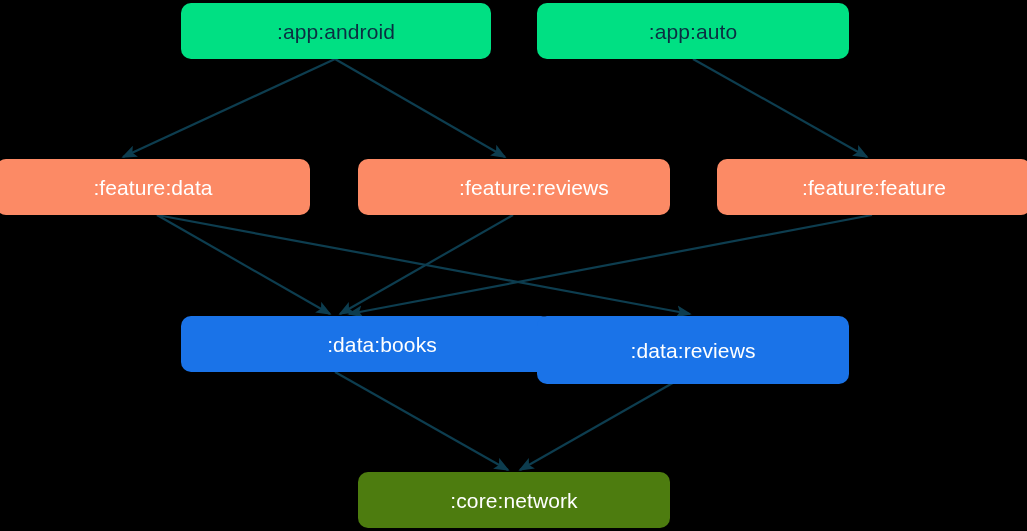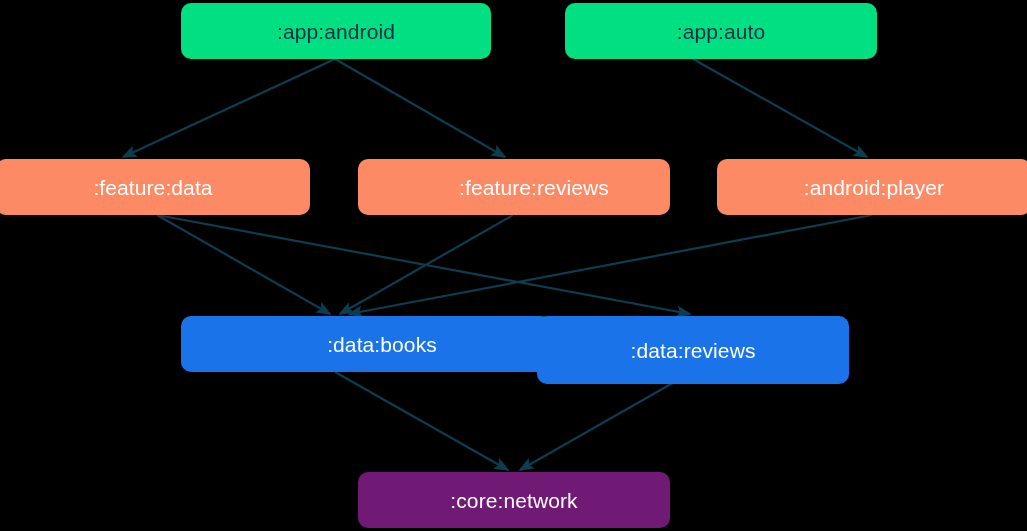--- a/index.html
+++ b/index.html
@@ -36,21 +36,21 @@
     border-radius: 10px;
     font-size: 21px;
     line-height: 1;
     letter-spacing: 0.1px;
     white-space: nowrap;
     z-index: 2;
   }
   .node-app      { background: #00E083; color: #0B2E42; }
   .node-feature  { background: #FC8A65; color: #FFFFFF; }
   .node-data     { background: #1A73E8; color: #FFFFFF; }
-  .node-core     { background: #701a75; color: #FFFFFF; }
+  .node-core     { background: #4d7c0f; color: #FFFFFF; }
 </style>
 </head>
 <body>
 
 <div id="graph-canvas">
 
   <svg id="edge-layer" viewBox="0 0 1027 531" width="1027" height="531" xmlns="http://www.w3.org/2000/svg">
     <defs>
       <marker id="arrowhead" markerWidth="7" markerHeight="7" refX="6.2" refY="3" orient="auto" markerUnits="strokeWidth">
         <path d="M0,0.2 L7,3 L0,5.8 L1.5,3 Z" fill="#0D3D4F"></path>
@@ -66,31 +66,31 @@
         <line x1="872" y1="215" x2="349" y2="314" stroke="#0D3D4F" stroke-width="2.2" marker-end="url(#arrowhead)"></line>
         <line x1="335" y1="372" x2="508" y2="470" stroke="#0D3D4F" stroke-width="2.2" marker-end="url(#arrowhead)"></line>
         <line x1="692" y1="372" x2="520" y2="470" stroke="#0D3D4F" stroke-width="2.2" marker-end="url(#arrowhead)"></line>
       </g>
   </svg>
 
   <div id="nodes-layer">
       <div class="node node-app" style="left: 181px; top: 3px; width: 310px; height: 56px;">
         <span>:app:android</span>
       </div>
-      <div class="node node-app" style="left: 537px; top: 3px; width: 312px; height: 56px; margin-left: 28px;">
+      <div class="node node-app" style="left: 537px; top: 3px; width: 312px; height: 56px;">
         <span>:app:auto</span>
       </div>
       <div class="node node-feature" style="left: -4px; top: 159px; width: 314px; height: 56px;">
         <span>:feature:data</span>
       </div>
       <div class="node node-feature" style="left: 358px; top: 159px; width: 312px; height: 56px; padding-left: 40px;">
         <span>:feature:reviews</span>
       </div>
       <div class="node node-feature" style="left: 717px; top: 159px; width: 314px; height: 56px;">
-        <span>:android:player</span>
+        <span>:feature:feature</span>
       </div>
       <div class="node node-data" style="left: 181px; top: 316px; width: 370px; height: 56px; padding-left: 32px;">
         <span>:data:books</span>
       </div>
       <div class="node node-data" style="left: 537px; top: 316px; width: 312px; height: 68px;">
         <span>:data:reviews</span>
       </div>
       <div class="node node-core" style="left: 358px; top: 472px; width: 312px; height: 56px;">
         <span>:core:network</span>
       </div>

